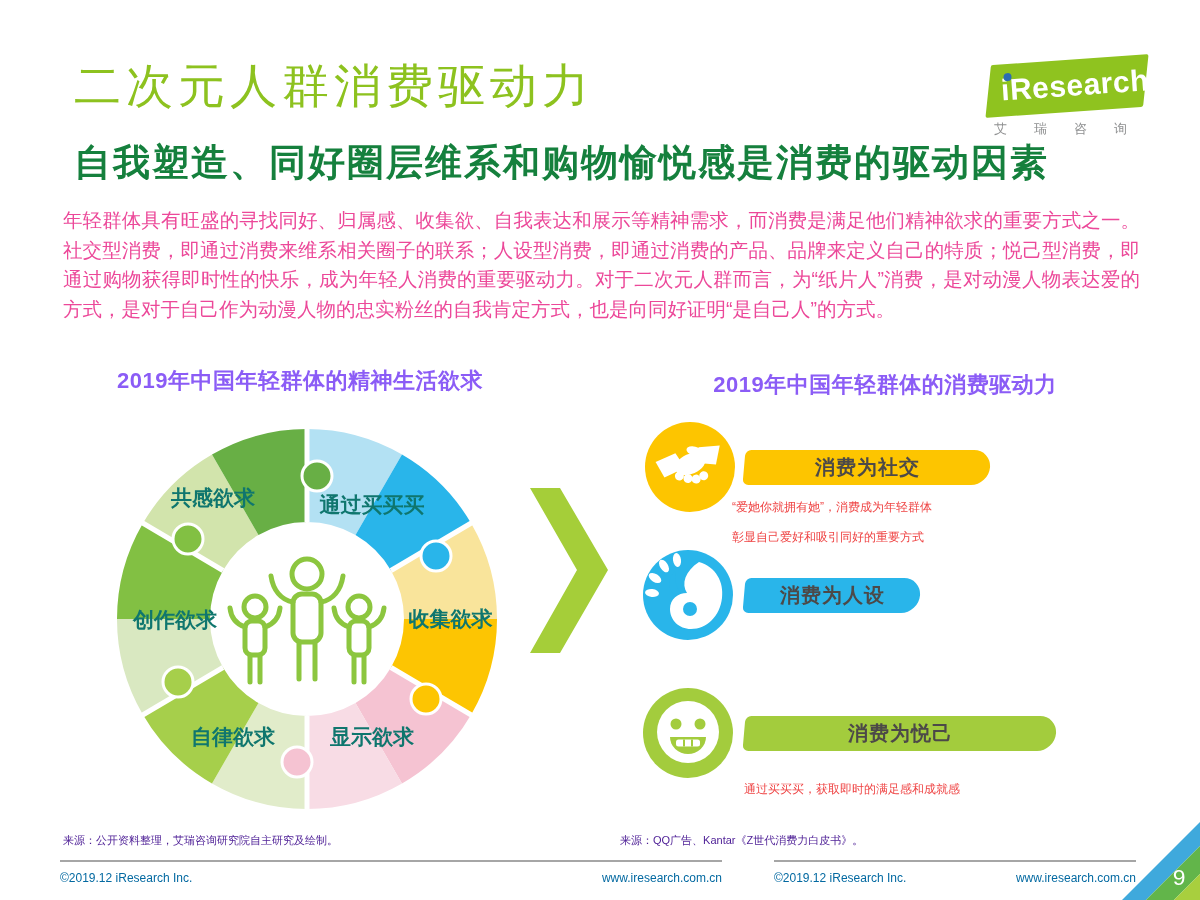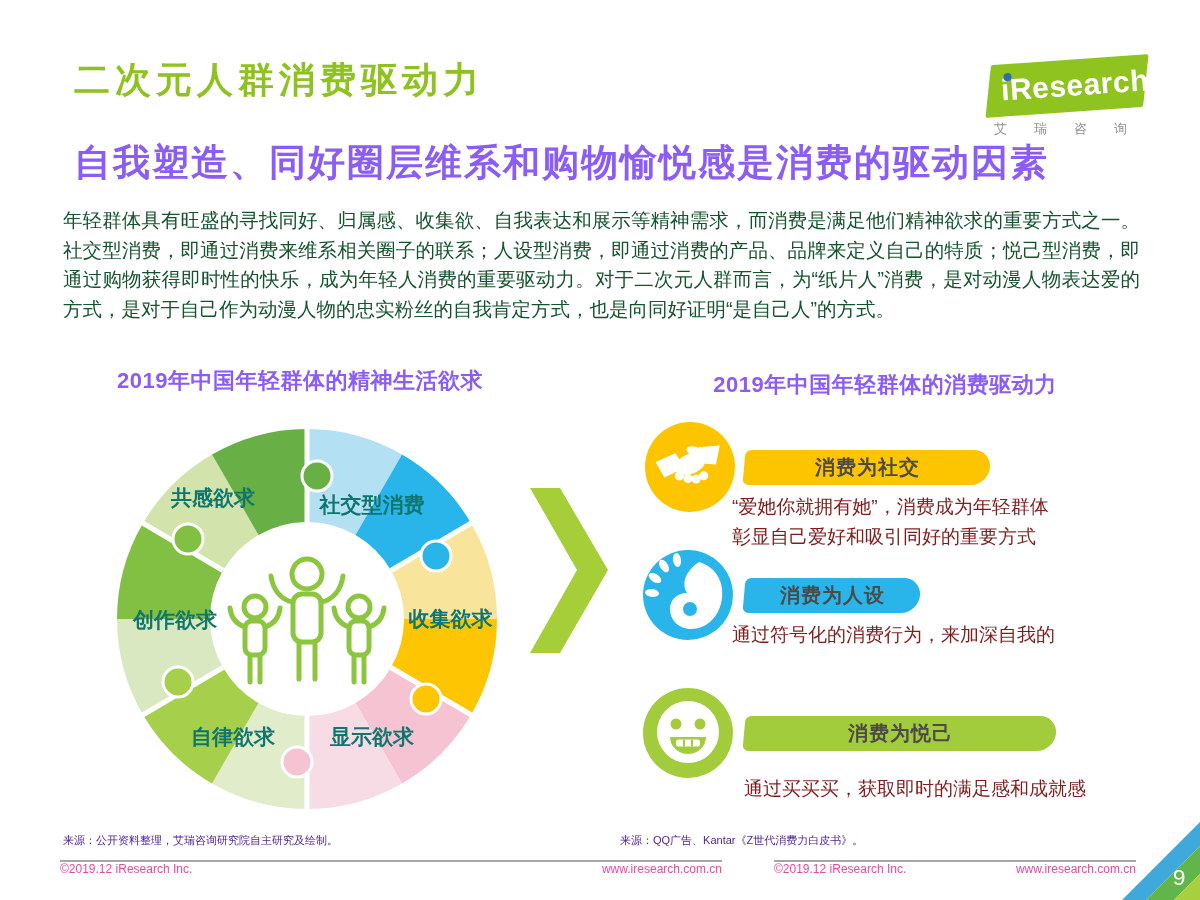--- a/index.html
+++ b/index.html
@@ -5,27 +5,27 @@
   html,body{margin:0;padding:0;}
   body{
     width:1200px;height:900px;background:#ffffff;position:relative;overflow:hidden;
     font-family:"Liberation Sans","DejaVu Sans",sans-serif;
     -webkit-font-smoothing:antialiased;
   }
   .abs{position:absolute;}
 
   
   .page-title{
-    left:74px;top:58px;font-size:36px;font-weight:bold;color:#8dc21f;letter-spacing:5px;line-height:1.2;
+    left:74px;top:58px;font-size:47px;font-weight:normal;color:#8dc21f;letter-spacing:5px;line-height:1.2;
   }
   .page-subtitle{
-    left:74px;top:138px;font-size:37px;font-weight:bold;color:#8b5cf6;letter-spacing:2px;
+    left:74px;top:138px;font-size:37px;font-weight:bold;color:#15803d;letter-spacing:2px;
   }
   .body-paragraph{
-    left:63px;top:206px;width:1077px;font-size:19.5px;line-height:29.5px;color:#14532d;
+    left:63px;top:206px;width:1077px;font-size:19.5px;line-height:29.5px;color:#ec4899;
     text-align:justify;
   }
 
   
   .logo-mark{
     left:988px;top:60px;width:158px;height:52px;background:#8fc31f;
     transform:rotate(-4deg) skewX(-10deg);border-radius:2px;
   }
   .logo-word{
     display:inline-block;transform:skewX(10deg);color:#ffffff;font-weight:bold;font-size:30px;
@@ -56,27 +56,27 @@
 
   
   .driver-circle{width:90px;height:90px;border-radius:50%;}
   .driver-banner{
     height:35px;border-radius:6px 18px 18px 6px;transform:skewX(-5deg);
     display:flex;align-items:center;justify-content:center;
   }
   .driver-banner span{
     transform:skewX(5deg);font-size:20px;font-weight:bold;color:#4c4948;letter-spacing:1px;
   }
-  .driver-desc{font-size:19px;line-height:30px;color:#7f1d1d;}
+  .driver-desc{font-size:12px;line-height:30px;color:#ef4444;}
 
   
   .source-note{font-size:11px;color:#4c1d95;}
   .footer-col{
-    border-top:2px solid #a6a6a6;display:flex;justify-content:space-between;
-    font-size:12px;color:#ec4899;
+    border-top:2px solid #a6a6a6;padding-top:9px;display:flex;justify-content:space-between;
+    font-size:12px;color:#0369a1;
   }
   .corner-svg{right:0;bottom:0;}
 </style>
 </head>
 <body>
 
 <div class="abs page-title">二次元人群消费驱动力</div>
 <div class="abs page-subtitle">自我塑造、同好圈层维系和购物愉悦感是消费的驱动因素</div>
 <div class="abs body-paragraph">年轻群体具有旺盛的寻找同好、归属感、收集欲、自我表达和展示等精神需求，而消费是满足他们精神欲求的重要方式之一。社交型消费，即通过消费来维系相关圈子的联系；人设型消费，即通过消费的产品、品牌来定义自己的特质；悦己型消费，即通过购物获得即时性的快乐，成为年轻人消费的重要驱动力。对于二次元人群而言，为“纸片人”消费，是对动漫人物表达爱的方式，是对于自己作为动漫人物的忠实粉丝的自我肯定方式，也是向同好证明“是自己人”的方式。</div>
 
@@ -140,21 +140,21 @@
       <line x1="145" y1="231" x2="145" y2="258"></line>
       <circle cx="244" cy="183" r="11"></circle>
       <rect x="234" y="197" width="20" height="34" rx="7"></rect>
       <path d="M234,203 C225,200 220,193 219,184" fill="none"></path>
       <path d="M254,203 C263,200 268,193 269,184" fill="none"></path>
       <line x1="239" y1="231" x2="239" y2="258"></line>
       <line x1="249" y1="231" x2="249" y2="258"></line>
     </g>
   </svg>
   <div class="wheel-label" style="left:98px;top:75px;">共感欲求</div>
-  <div class="wheel-label" style="left:257px;top:82px;">社交型消费</div>
+  <div class="wheel-label" style="left:257px;top:82px;">通过买买买</div>
   <div class="wheel-label" style="left:60px;top:197px;">创作欲求</div>
   <div class="wheel-label" style="left:325px;top:196px;padding-left:21px;">收集欲求</div>
   <div class="wheel-label" style="left:118px;top:314px;">自律欲求</div>
   <div class="wheel-label" style="left:257px;top:314px;">显示欲求</div>
 </div>
 
 <svg class="abs chevron" width="78" height="165">
   <polygon points="0,0 30,0 78,82 30,165 0,165 47,82" fill="#a5ce39"></polygon>
 </svg>
 
@@ -193,21 +193,20 @@
         <path d="M56,12 C73,17 81,32 79,48 C77,66 64,79 48,79 C36,79 27,70 27,59 C27,49 35,43 44,43 C38,34 42,21 56,12 Z"></path>
       </g>
       <circle cx="47" cy="59" r="7" fill="#29b5ea"></circle>
       <path d="M30,44 C24,36 26,26 33,20 C31,29 33,37 38,43 Z" fill="#29b5ea"></path>
     </svg>
   </div>
   <div class="abs driver-banner" style="left:744px;top:578px;width:176px;background:#29b5ea;">
     <span>消费为人设</span>
   </div>
   <div class="abs driver-desc" style="left:732px;top:620px;width:395px;">
-    <div>通过符号化的消费行为，来加深自我的</div>
   </div>
 </div>
 
 <div>
   <div class="abs driver-circle" style="left:643px;top:688px;background:#a3cc3d;">
     <svg width="90" height="90" viewBox="0 0 90 90">
       <circle cx="45" cy="44" r="31" fill="#ffffff"></circle>
       <circle cx="33" cy="36" r="5.5" fill="#a3cc3d"></circle>
       <circle cx="57" cy="36" r="5.5" fill="#a3cc3d"></circle>
       <path d="M27,49 a18,17 0 0 0 36,0 Z" fill="#a3cc3d"></path>

